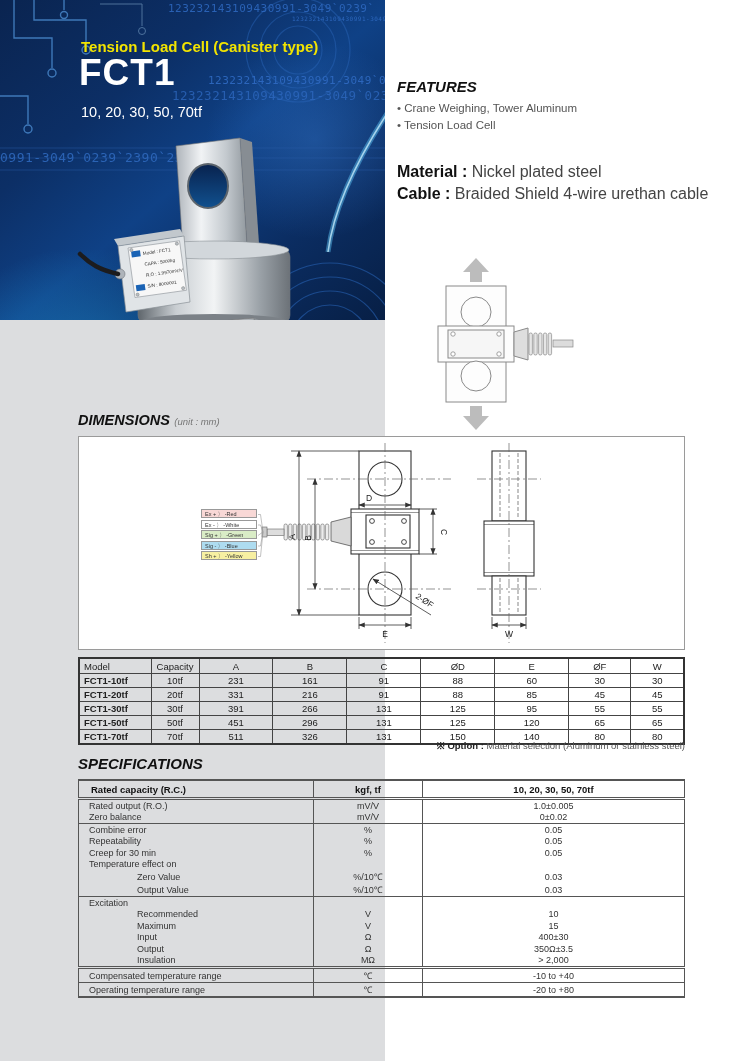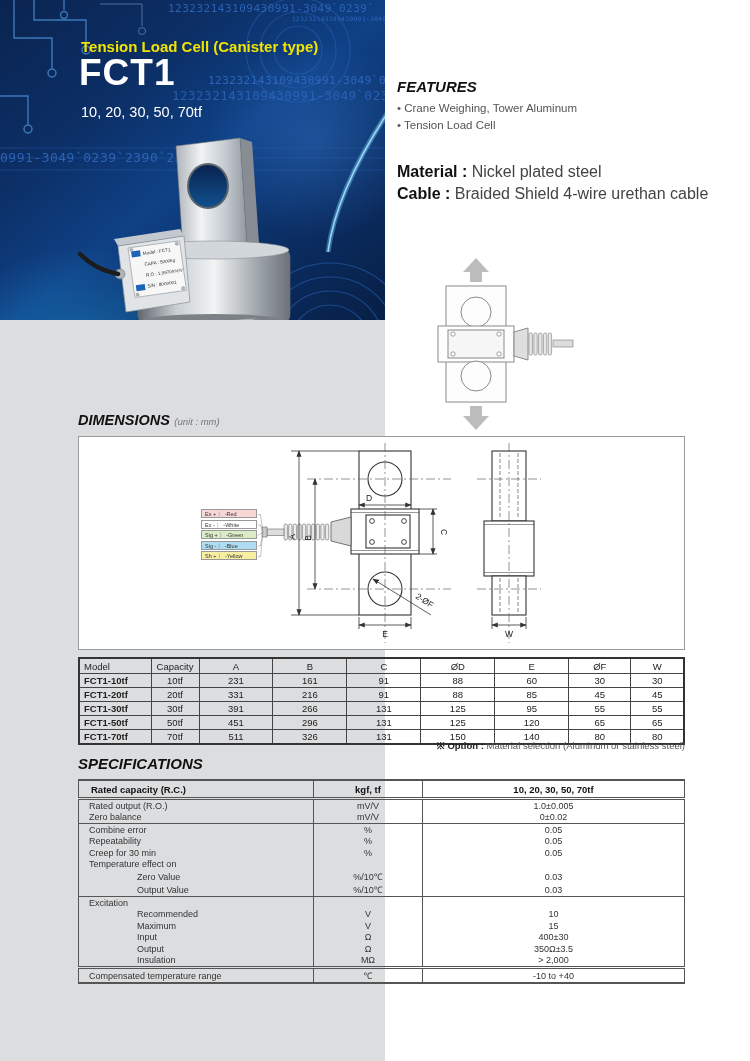--- a/index.html
+++ b/index.html
@@ -509,15 +509,20 @@
         <tr class="sep-double">
           <td class="lab ind">Insulation</td>
           <td>MΩ</td>
           <td>&gt; 2,000</td>
         </tr>
         <tr class="sep-single">
           <td class="lab">Compensated temperature range</td>
           <td>℃</td>
           <td>-10 to +40</td>
         </tr>
+        <tr class="sep-none">
+          <td class="lab">Operating temperature range</td>
+          <td>℃</td>
+          <td>-20 to +80</td>
+        </tr>
       </tbody>
   </table>
 </div>
 
 </body></html>

